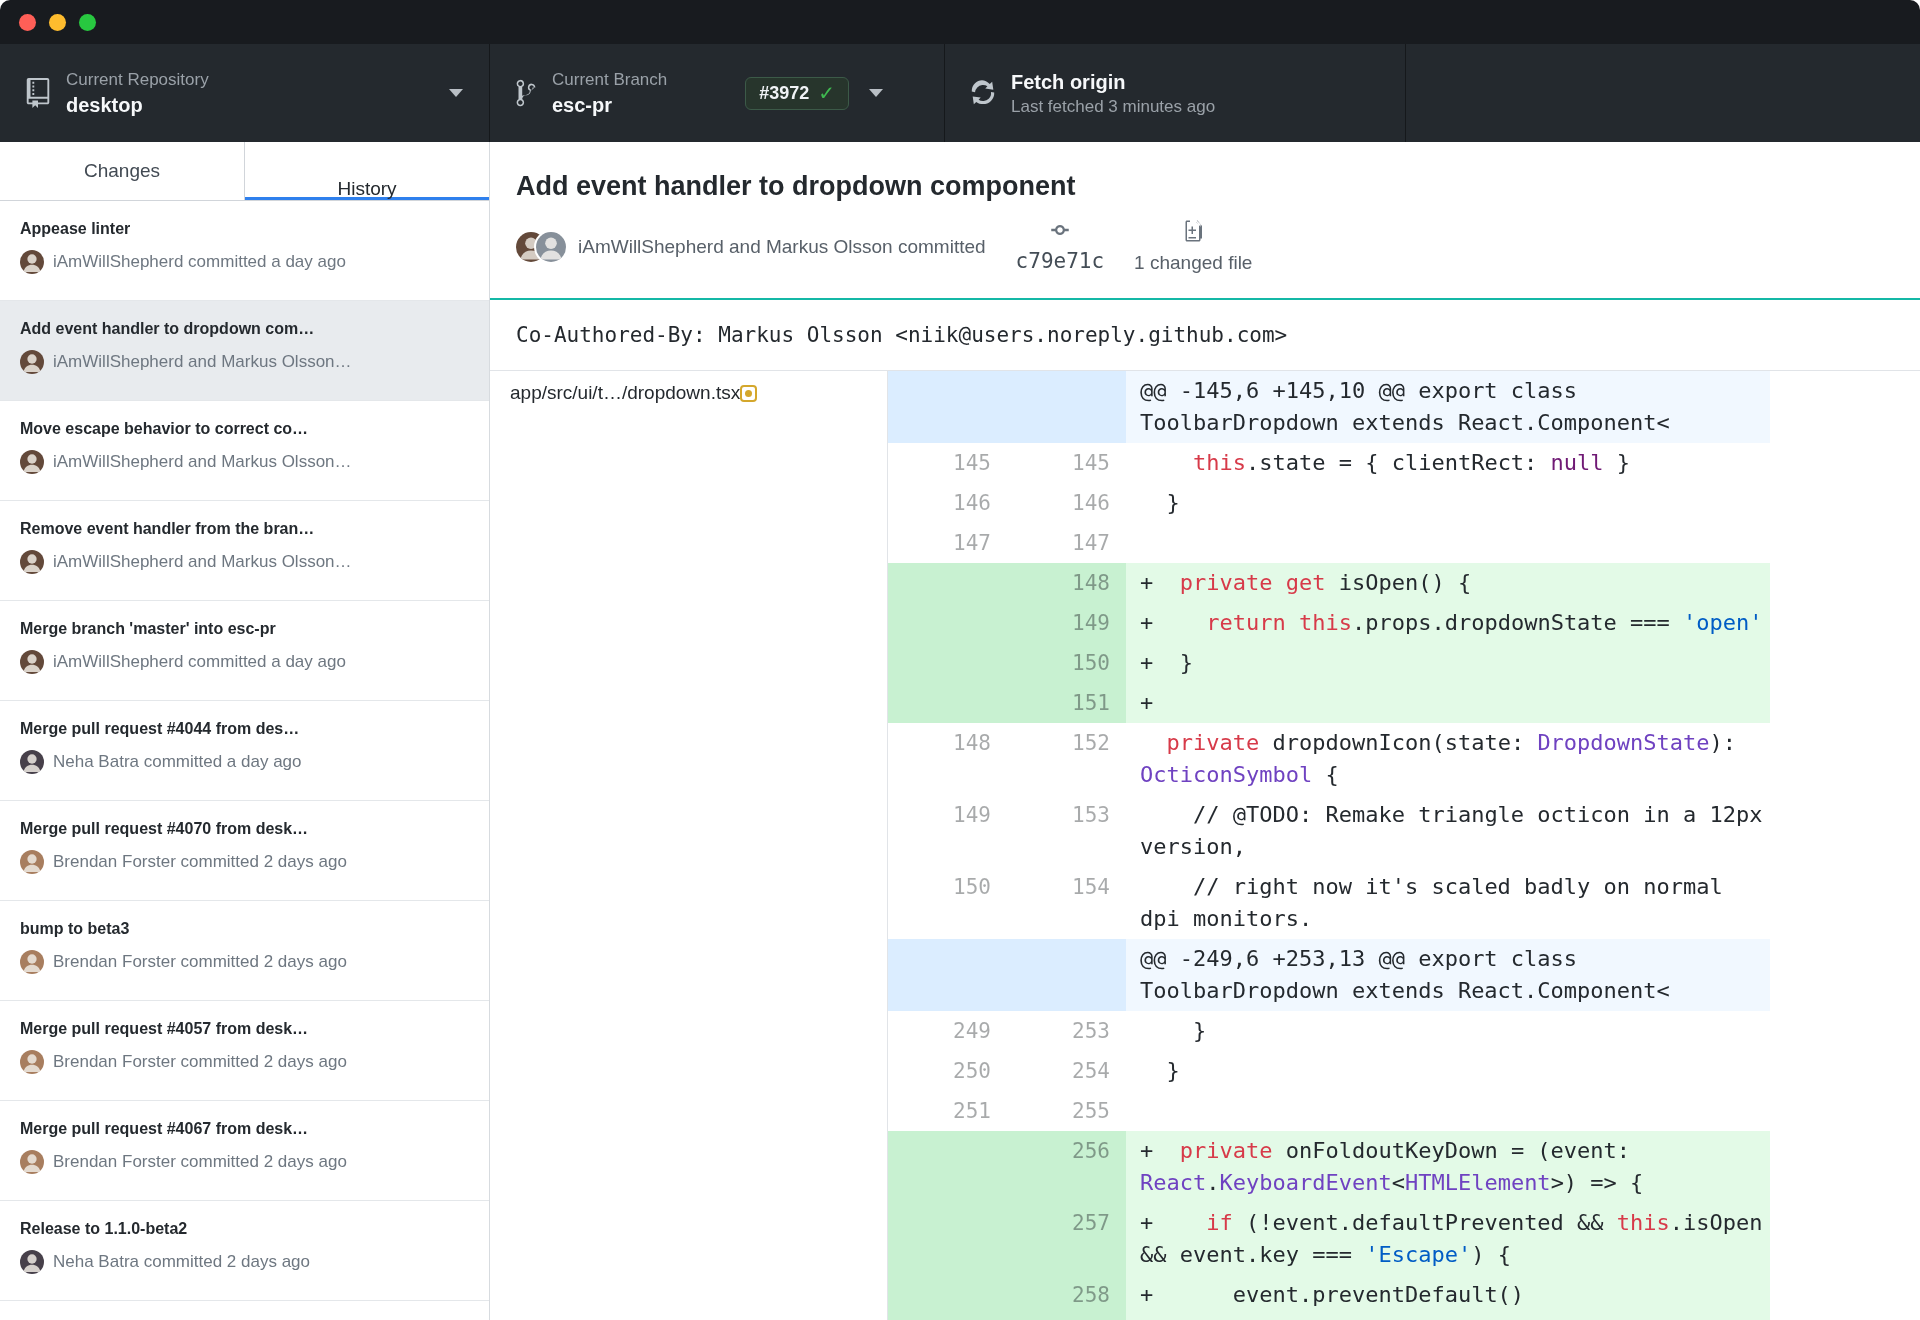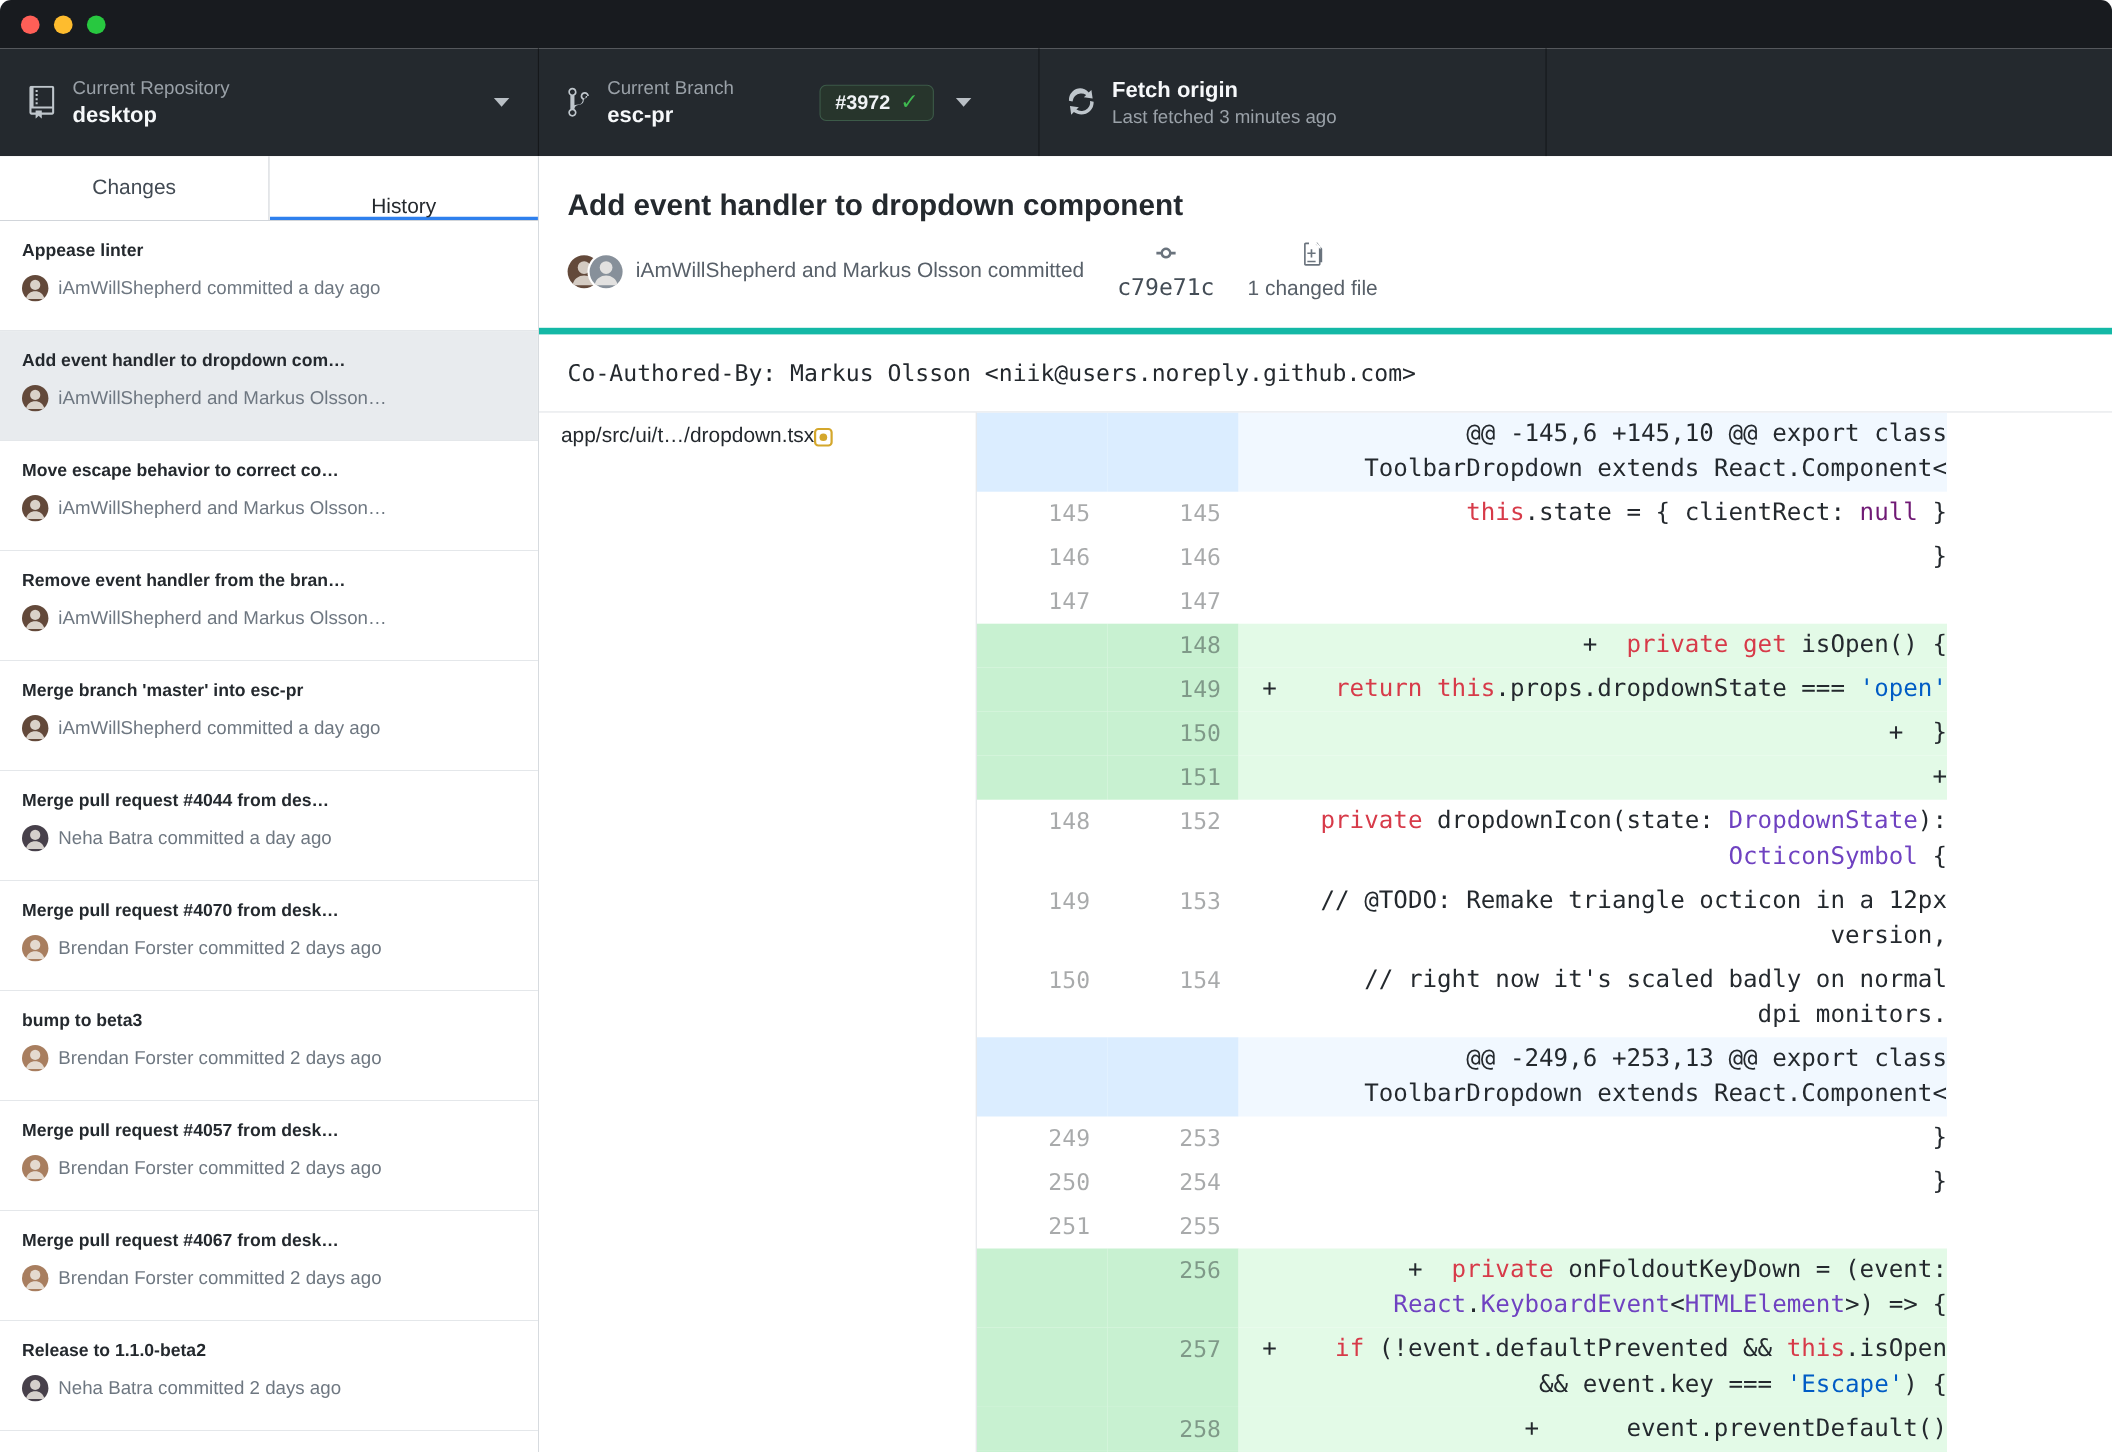--- a/index.html
+++ b/index.html
@@ -50,21 +50,21 @@
   .c-meta { display:flex; align-items:center; gap:9px; font-size:17px; color:#6e7781; white-space:nowrap; overflow:hidden; }
   .avatar { width:24px; height:24px; border-radius:50%; overflow:hidden; flex:none; display:inline-block; }
   .avatar svg { display:block; width:100%; height:100%; }
   .av-will { background:#63493a; }
   .av-markus { background:#87909a; }
   .av-neha { background:#47404a; }
   .av-brendan { background:#a87e5f; }
 
   
   .main { flex:1; display:flex; flex-direction:column; min-width:0; background:#fff; }
-  .commit-header { flex:none; padding:28px 26px 0 26px; border-bottom:6px solid #14b8a6; }
+  .commit-header { flex:none; padding:28px 26px 0 26px; border-bottom:2px solid #14b8a6; }
   .commit-header h1 { font-size:27px; font-weight:bold; color:#24292e; line-height:32px; margin-bottom:17px; }
   .meta { display:flex; align-items:center; padding-bottom:24px; font-size:19px; color:#586069;text-align:right; }
   .meta .avatar { width:30px; height:30px; }
   .meta .avatar + .avatar { margin-left:-10px; box-shadow:0 0 0 2px #fff; }
   .meta-authors { margin-left:12px; }
   .meta-group { display:flex; align-items:center; margin-left:30px; gap:9px;flex-direction:column; }
   .meta-group svg { display:block; fill:#6a737d; }
   .mono { font-family:"DejaVu Sans Mono", "Liberation Mono", monospace; }
   .meta-sha { font-size:21px; color:#444d56; }
   .commit-body { flex:none; padding:23px 26px; border-bottom:1px solid #e1e4e8; font-family:"DejaVu Sans Mono", "Liberation Mono", monospace; font-size:21px; color:#24292e; }
@@ -72,21 +72,21 @@
   .work { flex:1; display:flex; min-height:0; }
   .file-col { width:398px; flex:none; border-right:1px solid #e1e4e8; }
   .file-row { height:44px; display:flex; align-items:center; justify-content:flex-start; padding:0 18px 0 20px; font-size:19px; color:#24292e; }
   .status-modified { width:17px; height:17px; border:2px solid #d4a72c; border-radius:4px; position:relative; flex:none; }
   .status-modified::after { content:""; position:absolute; left:50%; top:50%; width:7px; height:7px; margin:-3.5px 0 0 -3.5px; border-radius:50%; background:#d4a72c; }
 
   
   .diff { width:1010px; flex:none; font-family:"DejaVu Sans Mono", "Liberation Mono", monospace; font-size:22px; overflow:hidden; }
   .drow { display:flex; align-items:stretch; }
   .gut { width:119px; flex:none; text-align:right; padding:4px 16px 4px 0; line-height:32px; font-size:21px; color:rgba(27,31,35,0.38); }
-  .code { width:644px; flex:none; padding:4px 0 4px 14px; line-height:32px; white-space:pre-wrap; overflow-wrap:break-word; color:#24292e;text-align:right; }
+  .code { width:644px; flex:none; padding:4px 0 4px 14px; line-height:32px; white-space:pre-wrap; overflow-wrap:break-word; color:#24292e; }
   .drow.hunk .gut { background:#dbedff; }
   .drow.hunk .code { background:#f1f8ff; color:#24292e; }
   .drow.add .gut { background:#c8f1d1; color:rgba(27,31,35,0.42); }
   .drow.add .code { background:#e3fae7; }
   .tk-k { color:#d73a49; }
   .tk-s { color:#005cc5; }
   .tk-l { color:#701a75; }
   .tk-t { color:#6f42c1; }
 </style>
 </head>

